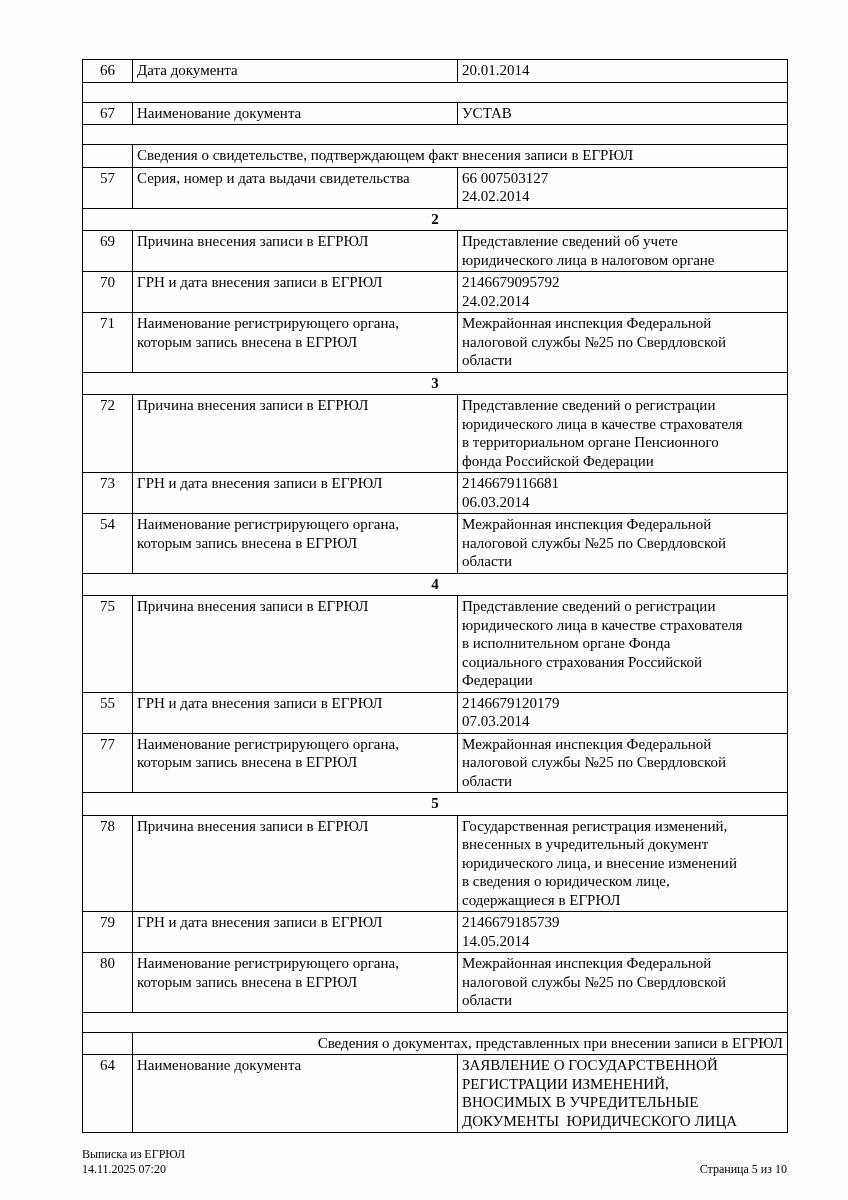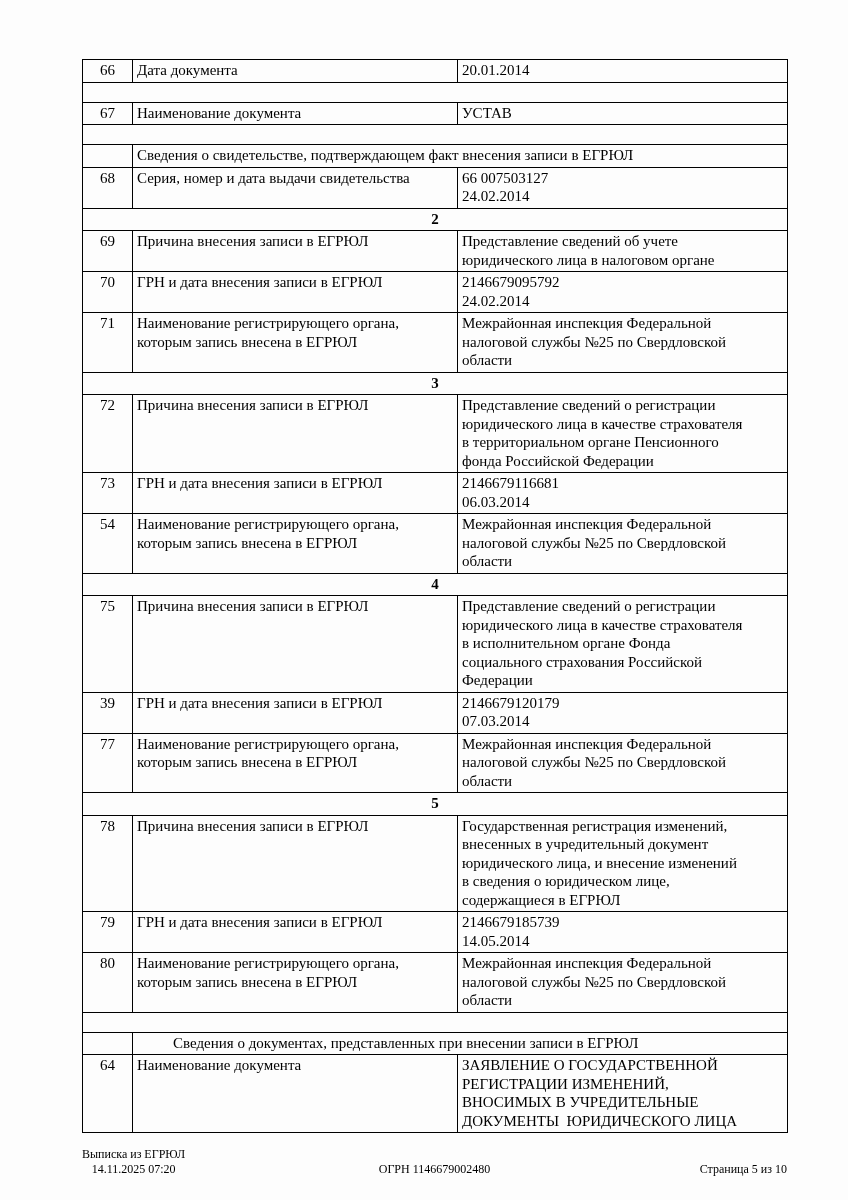--- a/index.html
+++ b/index.html
@@ -39,32 +39,32 @@
   }
   td.cell-sep {
     height: 16px;
     padding: 0;
   }
   td.cell-secnum {
     text-align: center;
     font-weight: bold;
   }
   td.cell-sechdr.align-center { text-align: left; }
-  td.cell-sechdr.align-left   { text-align: left; padding-left: 40px; }
+  td.cell-sechdr.align-left   { text-align: right; padding-left: 40px; }
   .footer {
     position: relative;
     width: 705px;
     margin-top: 14px;
     display: flex;
     justify-content: space-between;
     align-items: flex-end;
     font-size: 12px;
     line-height: 15px;
   }
-  .footer-left { text-align: center; }
+  .footer-left { text-align: left; }
   .footer-center {
     position: absolute;
     left: 0; right: 0; bottom: 0;
     text-align: center;
   }
   .footer-right { text-align: center; position: relative; z-index: 1; }
 </style>
 </head>
 <body>
 
@@ -91,21 +91,21 @@
           <td class="cell-value">УСТАВ</td>
         </tr>
         <tr>
           <td colspan="3" class="cell-sep"></td>
         </tr>
         <tr>
           <td class="cell-num"></td>
           <td colspan="2" class="cell-sechdr align-center">Сведения о свидетельстве, подтверждающем факт внесения записи в ЕГРЮЛ</td>
         </tr>
         <tr>
-          <td class="cell-num">68</td>
+          <td class="cell-num">57</td>
           <td class="cell-label">Серия, номер и дата выдачи свидетельства</td>
           <td class="cell-value">66 007503127
 24.02.2014</td>
         </tr>
         <tr>
           <td colspan="3" class="cell-secnum">2</td>
         </tr>
         <tr>
           <td class="cell-num">69</td>
           <td class="cell-label">Причина внесения записи в ЕГРЮЛ</td>
@@ -157,21 +157,21 @@
         <tr>
           <td class="cell-num">75</td>
           <td class="cell-label">Причина внесения записи в ЕГРЮЛ</td>
           <td class="cell-value">Представление сведений о регистрации
 юридического лица в качестве страхователя
 в исполнительном органе Фонда
 социального страхования Российской
 Федерации</td>
         </tr>
         <tr>
-          <td class="cell-num">39</td>
+          <td class="cell-num">55</td>
           <td class="cell-label">ГРН и дата внесения записи в ЕГРЮЛ</td>
           <td class="cell-value">2146679120179
 07.03.2014</td>
         </tr>
         <tr>
           <td class="cell-num">77</td>
           <td class="cell-label">Наименование регистрирующего органа,
 которым запись внесена в ЕГРЮЛ</td>
           <td class="cell-value">Межрайонная инспекция Федеральной
 налоговой службы №25 по Свердловской
@@ -219,17 +219,16 @@
 ДОКУМЕНТЫ  ЮРИДИЧЕСКОГО ЛИЦА</td>
         </tr>
       </tbody>
   </table>
 
   <div class="footer">
     <div class="footer-left">
       <div>Выписка из ЕГРЮЛ</div>
       <div>14.11.2025 07:20</div>
     </div>
-    <div class="footer-center">ОГРН 1146679002480</div>
     <div class="footer-right">Страница 5 из 10</div>
   </div>
 
 </div>
 
 </body></html>

